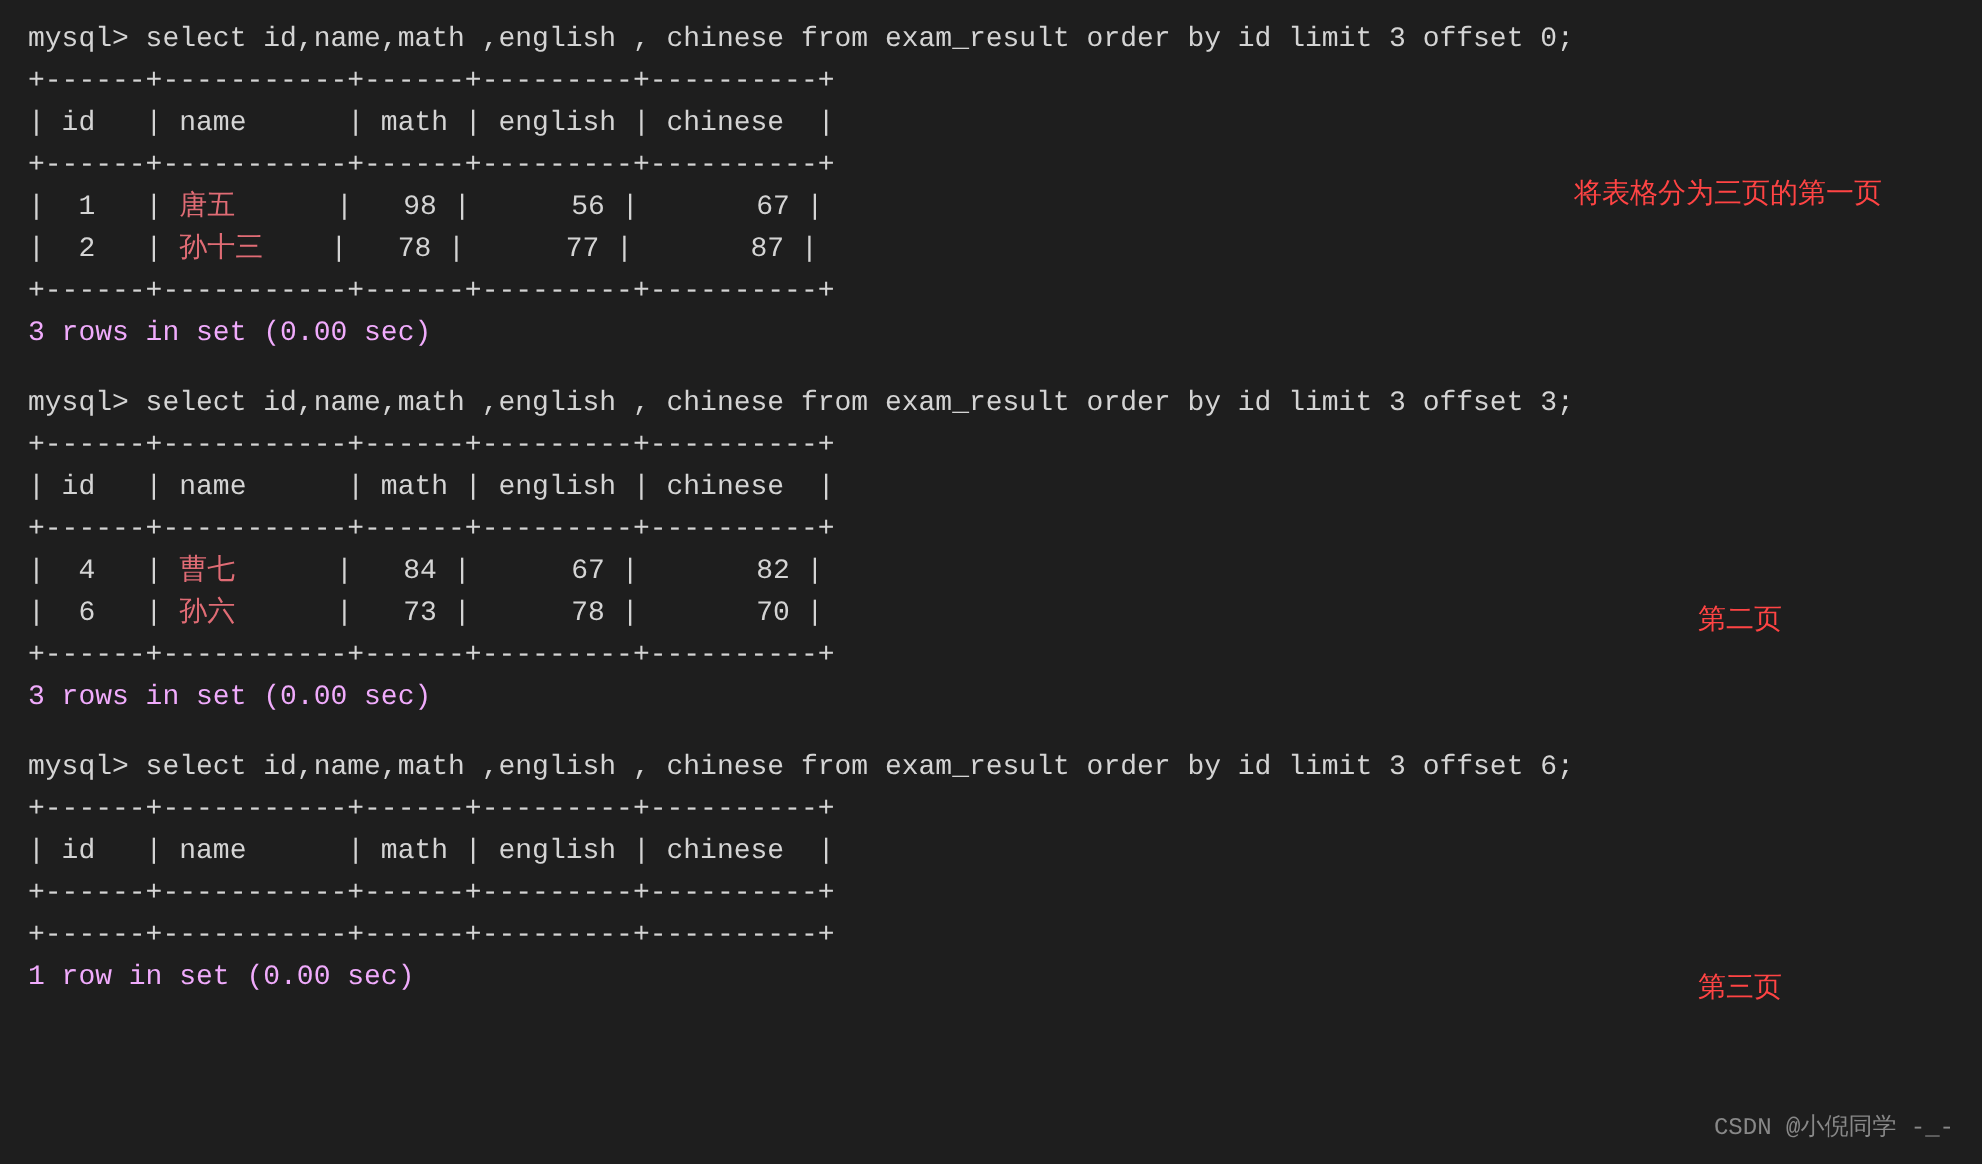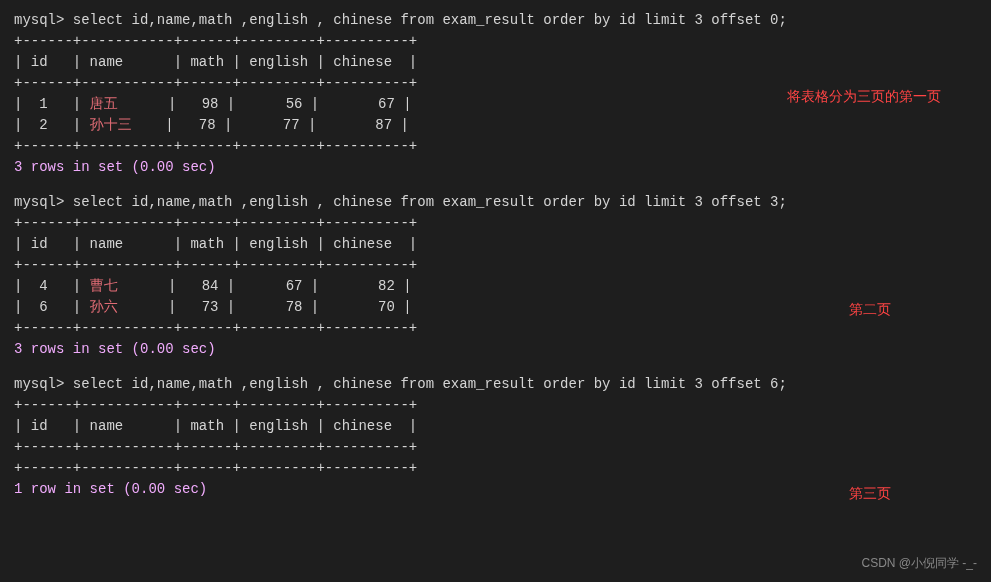--- a/index.html
+++ b/index.html
@@ -50,21 +50,21 @@
       color: #ff4444;
       font-family: Liberation Serif, serif;
       font-size: 14px;
     }
 
     .footer-text {
       position: absolute;
       bottom: 10px;
       right: 14px;
       color: #888;
-      font-family: Liberation Sans, sans-serif;
+      font-family: Liberation Mono, monospace;
       font-size: 12px;
       margin-left: 36px;
     }
 
     .block {
       margin-bottom: 4px;
       font-family: Liberation Mono, monospace;
     }
 
     .result-line {

